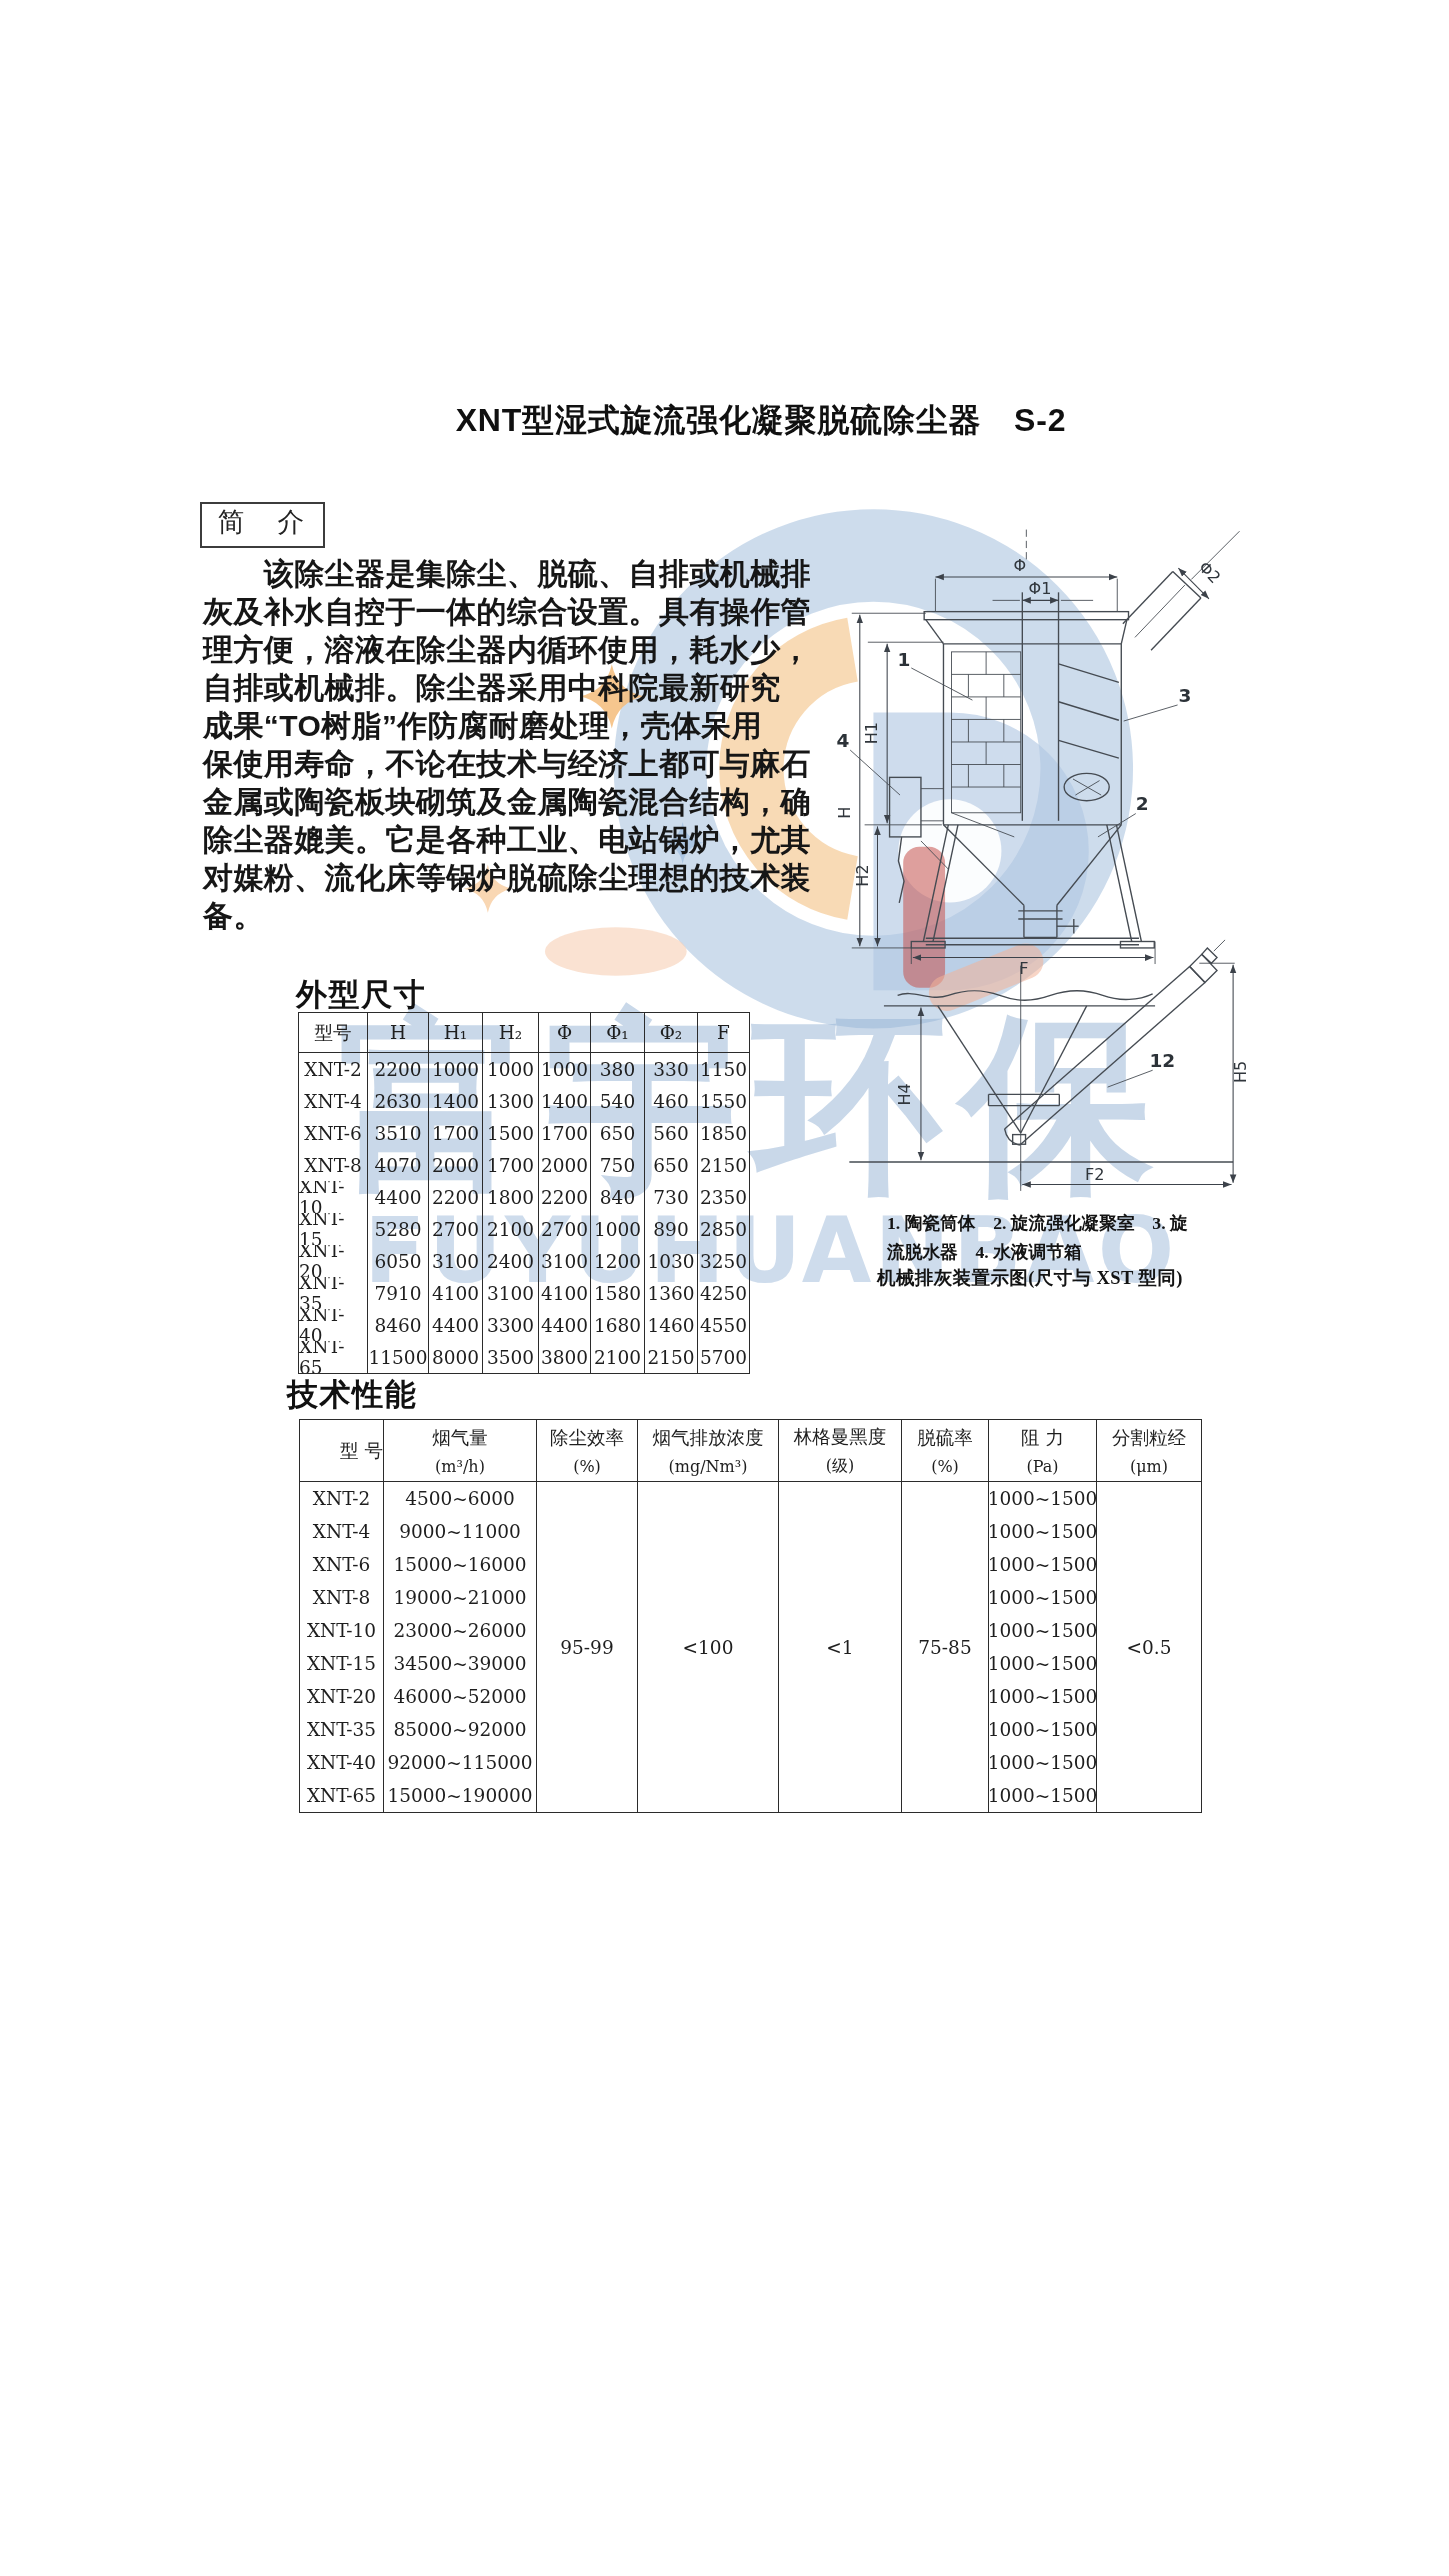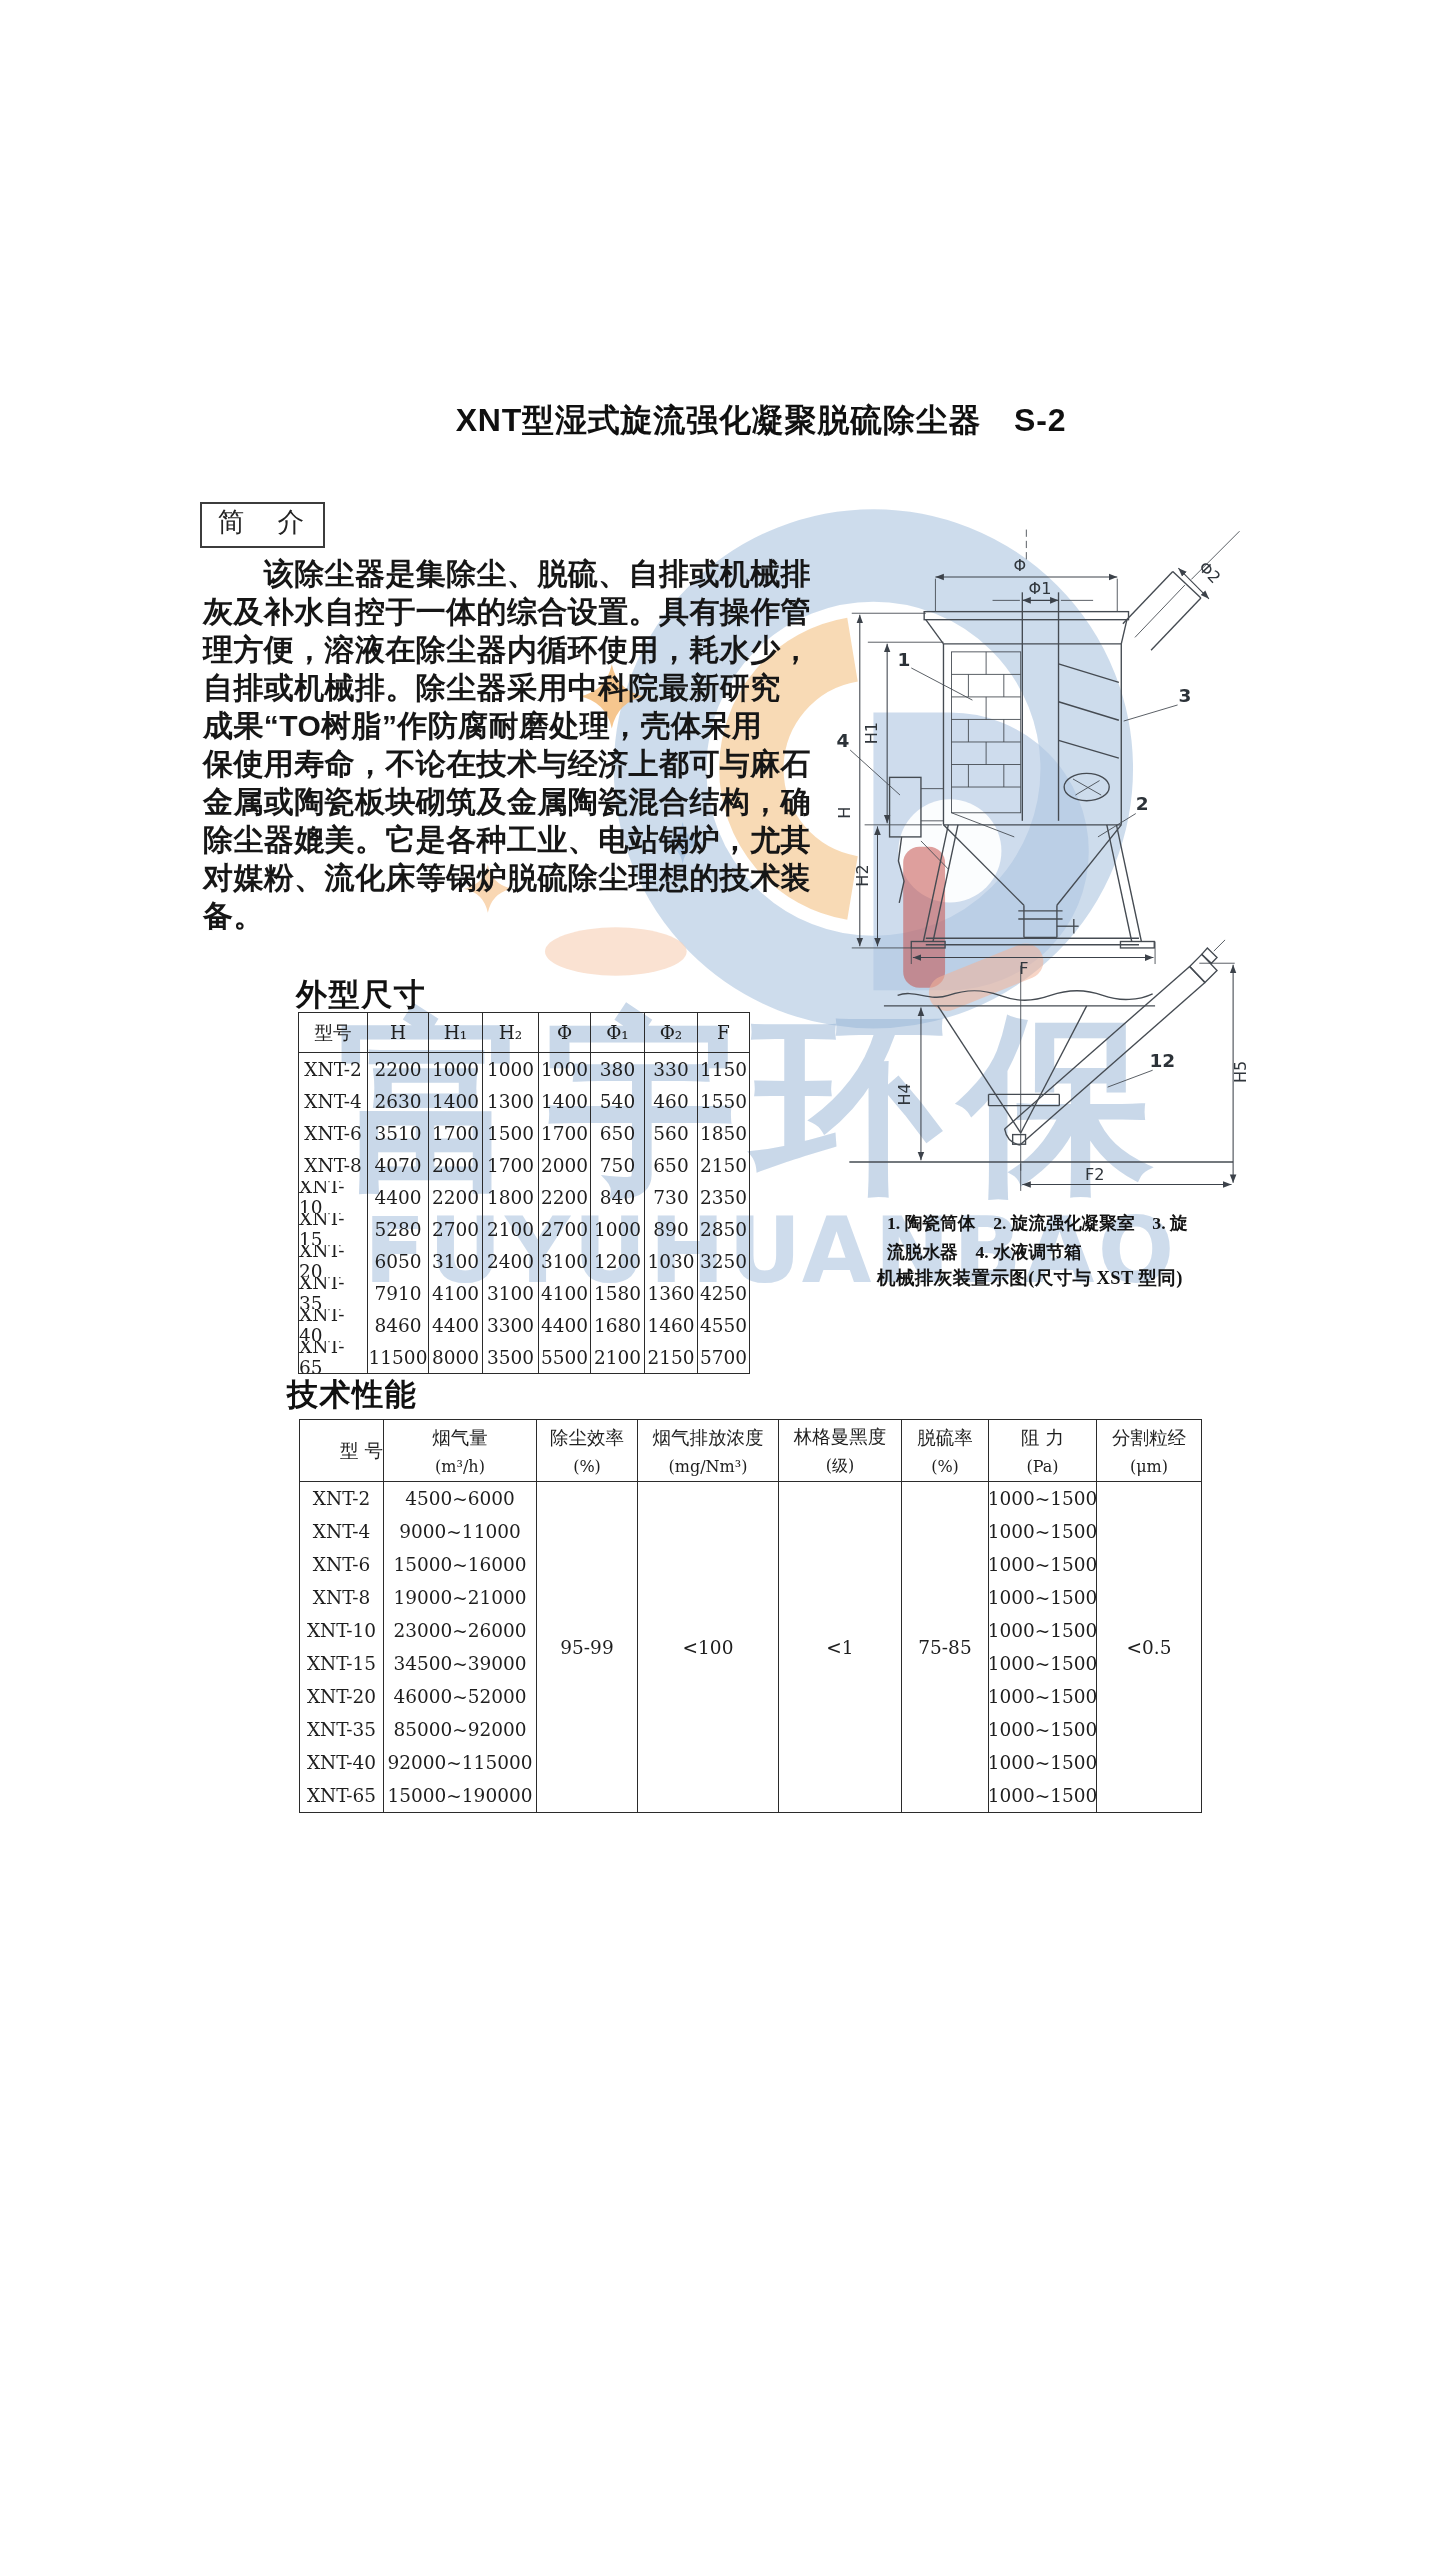--- a/index.html
+++ b/index.html
@@ -173,21 +173,21 @@
         <div class="cell">4400</div>
         <div class="cell">3300</div>
         <div class="cell">4400</div>
         <div class="cell">1680</div>
         <div class="cell">1460</div>
         <div class="cell lastcol">4550</div>
         <div class="cell">XNT-65</div>
         <div class="cell">11500</div>
         <div class="cell">8000</div>
         <div class="cell">3500</div>
-        <div class="cell">5500</div>
+        <div class="cell">3800</div>
         <div class="cell">2100</div>
         <div class="cell">2150</div>
         <div class="cell lastcol">5700</div>
       </div>
 
     <div id="perf-heading" class="section-heading">技术性能</div>
     <div id="perf-table" class="grid-table">
         <div class="cell th" style="grid-area: 1 / 1; align-items: flex-end;">
           <div>型  号</div>
         </div>

